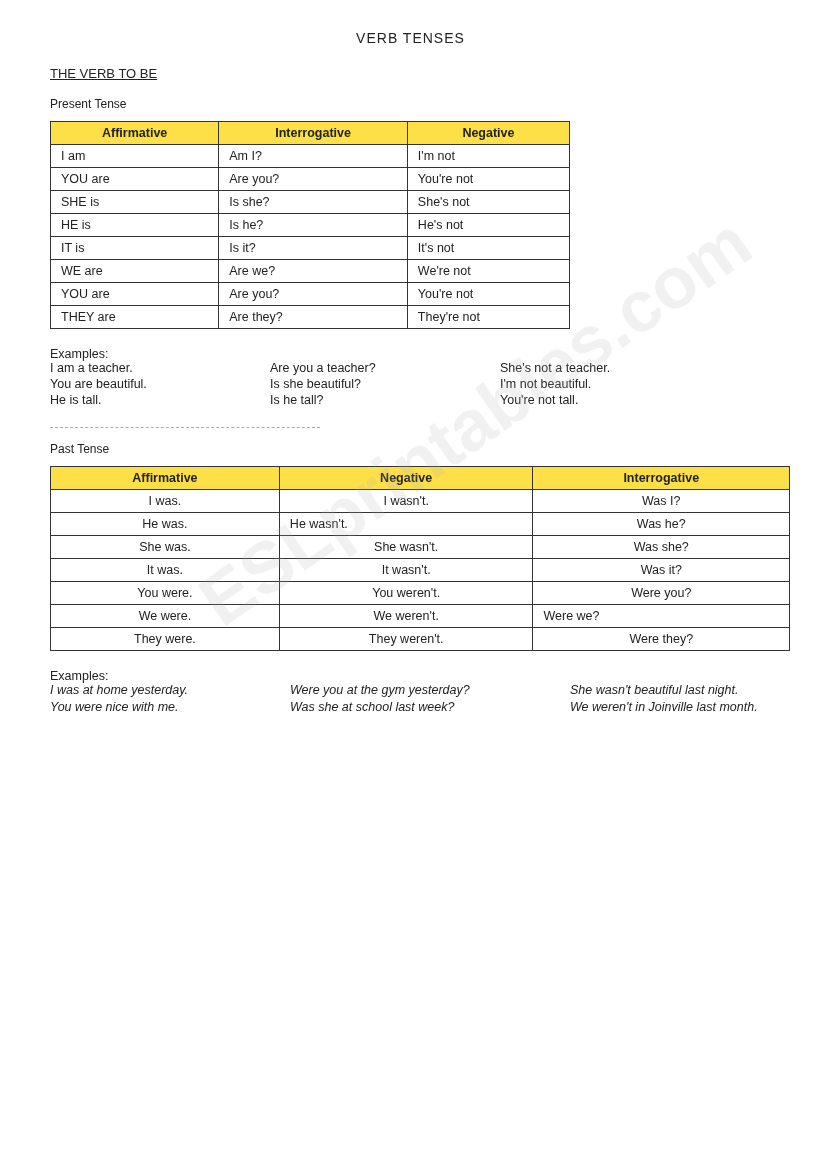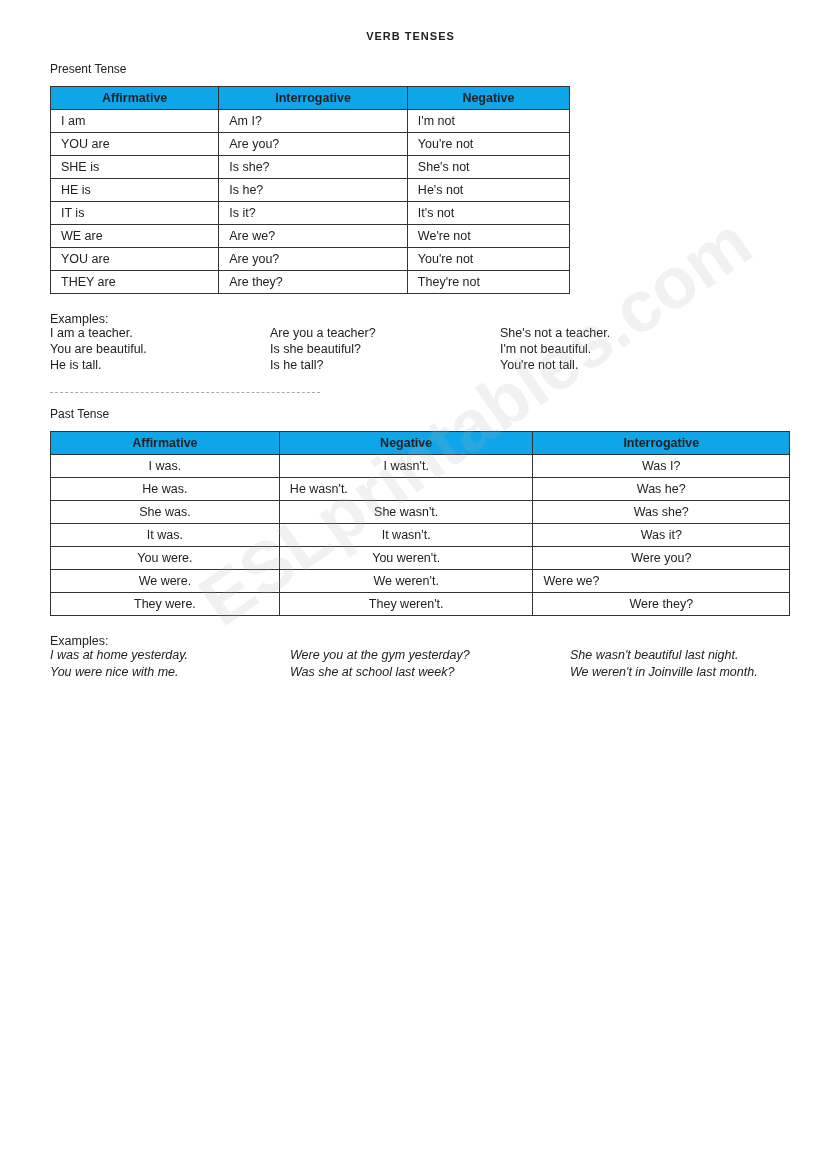--- a/index.html
+++ b/index.html
@@ -30,22 +30,22 @@
       pointer-events: none;
       white-space: nowrap;
       z-index: 0;
     }
     .content {
       position: relative;
       z-index: 1;
     }
     .page-title {
       text-align: center;
-      font-weight: bold;
-      font-size: 11px;
+      font-weight: normal;
+      font-size: 14px;
       margin-bottom: 20px;
       letter-spacing: 1px;
     }
     .section-title {
       text-decoration: underline;
       font-size: 13px;
       margin-bottom: 16px;
     }
     .tense-label {
       font-size: 12px;
@@ -62,21 +62,21 @@
     table.past-table {
       width: 740px;
     }
     th, td {
       border: 1px solid #333;
       padding: 4px 10px;
       font-size: 12.5px;
     }
     th {
       font-weight: bold;
-      background: #0ea5e9;
+      background: #fde047;
     }
     .examples-block {
       margin-bottom: 18px;
       font-size: 12.5px;
     }
     .examples-label {
       display: inline-block;
       margin-right: 10px;
       vertical-align: top;
     }
@@ -112,20 +112,21 @@
   </style>
 </head>
 <body>
 
 <div class="content">
 
   <div class="watermark">ESLprintables.com</div>
 
   <div class="page-title">VERB TENSES</div>
 
+  <div class="section-title">THE VERB TO BE</div>
 
   <div class="tense-label">Present Tense</div>
 
   <table class="present-table">
     <thead>
       <tr>
         <th>Affirmative</th>
         <th>Interrogative</th>
         <th>Negative</th>
       </tr>

